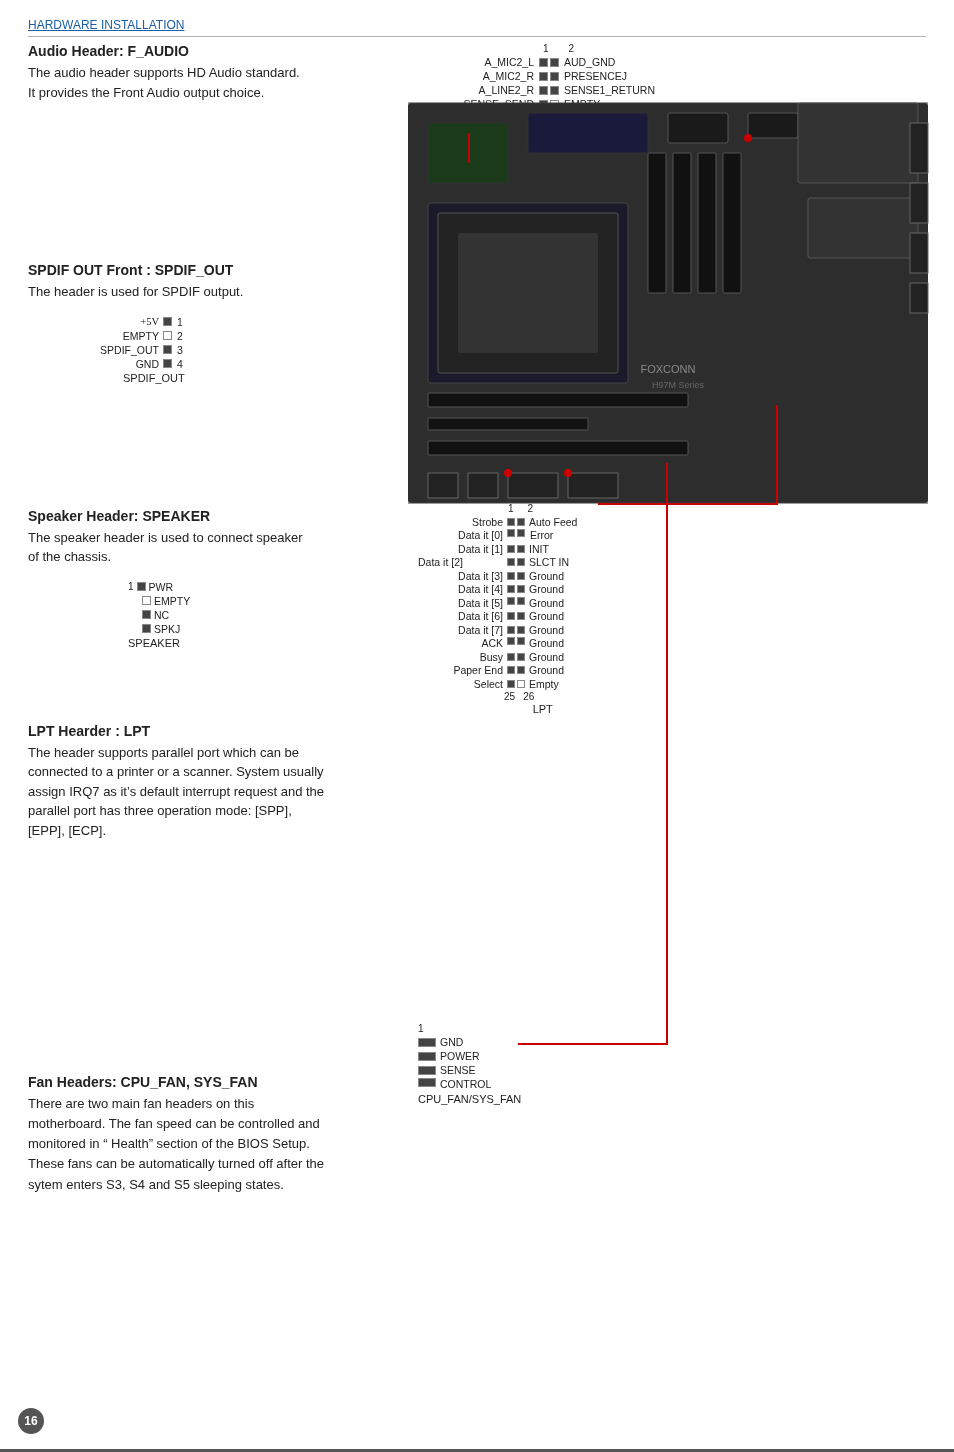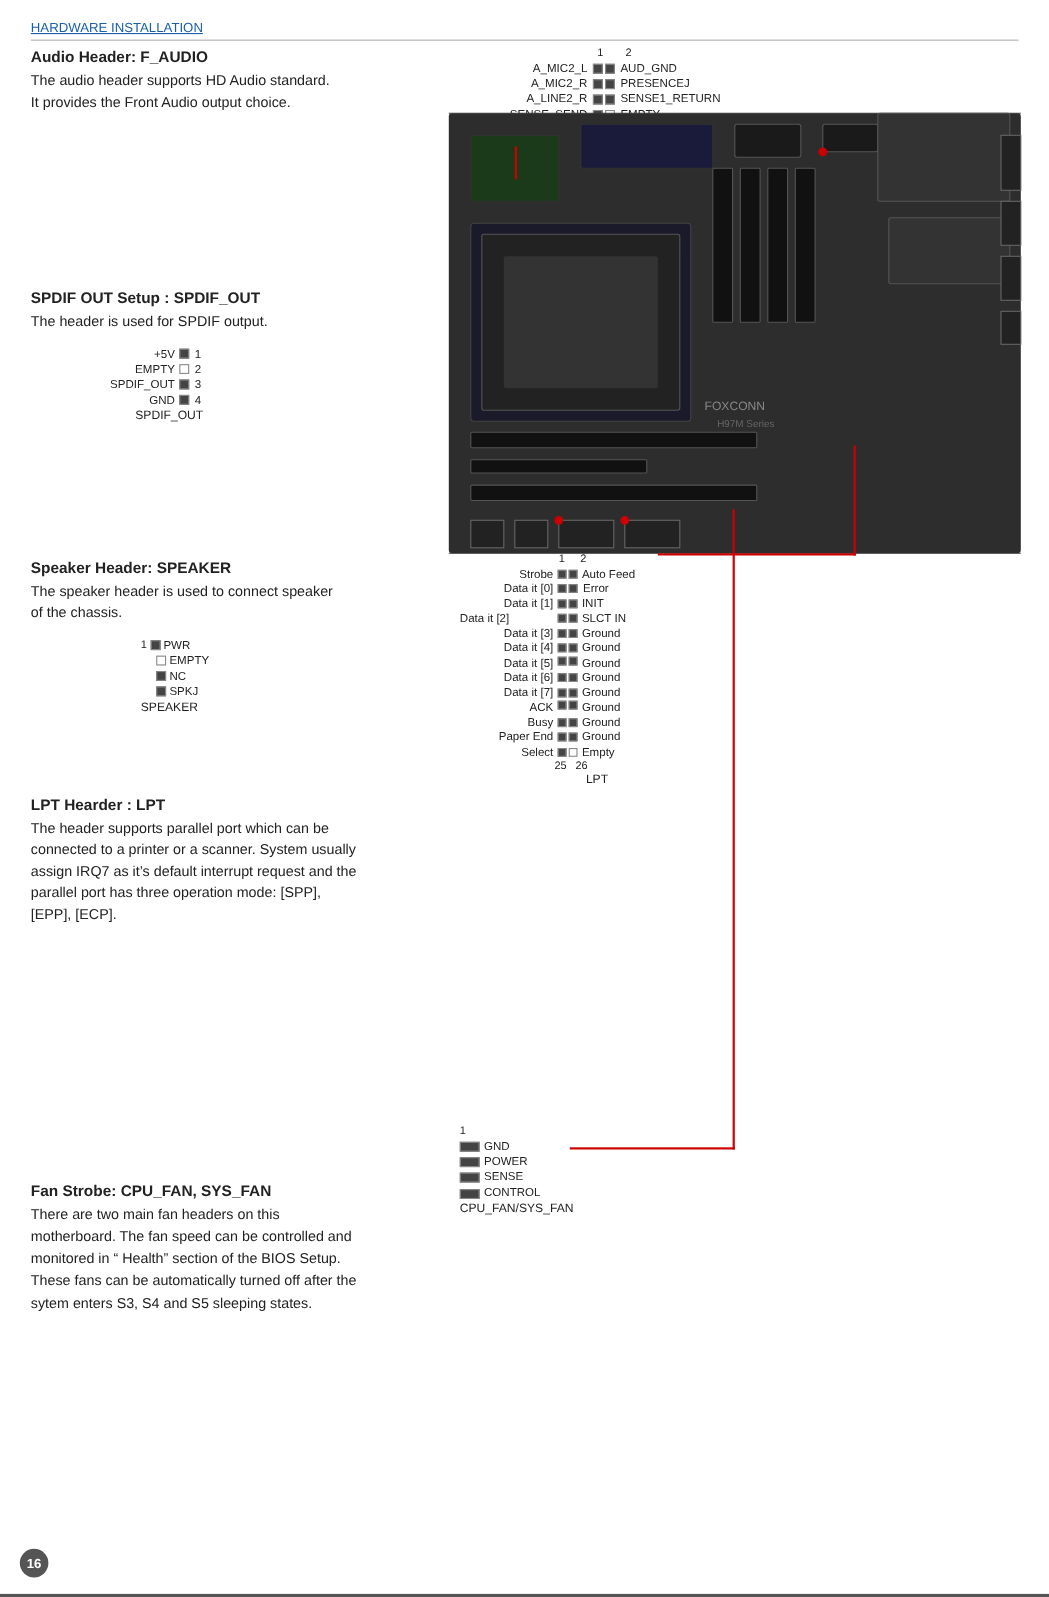--- a/index.html
+++ b/index.html
@@ -74,28 +74,28 @@
 
       <div style="margin-bottom:20px;">
         <div class="section-title">Audio Header: F_AUDIO</div>
         <div class="section-desc">The audio header supports HD Audio standard.</div>
         <div class="section-desc">It provides the Front Audio output choice.</div>
       </div>
 
       <div style="height: 140px;"></div>
 
       <div style="margin-bottom:14px;">
-        <div class="section-title">SPDIF OUT Setup : SPDIF_OUT</div>
+        <div class="section-title">SPDIF OUT Front : SPDIF_OUT</div>
         <div class="section-desc">The header is used for SPDIF output.</div>
 
         <div style="margin-top:14px; margin-left:60px;">
 
           <div style="font-size:10.5px;">
             <div style="display:flex; align-items:center; margin:2px 0;">
-              <span style="text-align:right; width:75px; padding-right:4px;">+5V</span>
+              <span style="text-align:right; width:75px; padding-right:4px;font-family:Liberation Serif, serif;">+5V</span>
               <span style="display:inline-block; width:9px; height:9px; background:#444; border:1px solid #888; margin-right:1px;"></span>
               <span style="padding-left:4px;">1</span>
             </div>
             <div style="display:flex; align-items:center; margin:2px 0;">
               <span style="text-align:right; width:75px; padding-right:4px;">EMPTY</span>
               <span style="display:inline-block; width:9px; height:9px; background:#fff; border:1px solid #888; margin-right:1px;"></span>
               <span style="padding-left:4px;">2</span>
             </div>
             <div style="display:flex; align-items:center; margin:2px 0;">
               <span style="text-align:right; width:75px; padding-right:4px;">SPDIF_OUT</span>
@@ -146,21 +146,21 @@
       <div style="height: 60px;"></div>
 
       <div style="margin-bottom:14px;">
         <div class="section-title">LPT Hearder : LPT</div>
         <div class="section-desc" style="max-width:300px;">The header supports parallel port which can be connected to a printer or a scanner. System usually assign IRQ7 as it’s default interrupt request and the parallel port has three operation mode: [SPP], [EPP], [ECP].</div>
       </div>
 
       <div style="height: 220px;"></div>
 
       <div style="margin-bottom:14px;">
-        <div class="section-title">Fan Strobe: CPU_FAN, SYS_FAN</div>
+        <div class="section-title">Fan Headers: CPU_FAN, SYS_FAN</div>
         <div class="section-desc" style="max-width:300px; line-height:1.55;">There are two main fan headers on this motherboard. The fan speed can be controlled and monitored in “ Health” section of the BIOS Setup. These fans can be automatically turned off after the sytem enters S3, S4 and S5 sleeping states.</div>
       </div>
 
     </div>
 
     <div class="right-col" style="position:relative;">
 
       <div style="position:absolute; top:0; left:80px;">
         <div style="font-size:10px; display:flex; gap:20px; margin-bottom:2px; margin-left:95px;">
           <span>1</span>
@@ -267,21 +267,21 @@
           <span>1</span>
           <span>2</span>
         </div>
         <div style="font-size:10.5px;">
           <div style="display:flex; align-items:center; margin:1.5px 0;">
             <span style="text-align:right; width:88px; padding-right:3px;">Strobe</span>
             <span style="display:inline-block; width:8px; height:8px; background:#444; border:1px solid #888; margin:0 1px;"></span>
             <span style="display:inline-block; width:8px; height:8px; background:#444; border:1px solid #888; margin:0 1px;"></span>
             <span style="padding-left:3px;">Auto Feed</span>
           </div>
-          <div style="display:flex; align-items:center; margin:1.5px 0;">
+          <div style="display:flex; align-items:flex-start; margin:1.5px 0;">
             <span style="text-align:right; width:88px; padding-right:3px;">Data it [0]</span>
             <span style="display:inline-block; width:8px; height:8px; background:#444; border:1px solid #888; margin:0 1px;"></span>
             <span style="display:inline-block; width:8px; height:8px; background:#444; border:1px solid #888; margin:0 1px;"></span>
             <span style="padding-left:4px;">Error</span>
           </div>
           <div style="display:flex; align-items:center; margin:1.5px 0;">
             <span style="text-align:right; width:88px; padding-right:3px;">Data it [1]</span>
             <span style="display:inline-block; width:8px; height:8px; background:#444; border:1px solid #888; margin:0 1px;"></span>
             <span style="display:inline-block; width:8px; height:8px; background:#444; border:1px solid #888; margin:0 1px;"></span>
             <span style="padding-left:3px;">INIT</span>
@@ -365,21 +365,21 @@
             <span>GND</span>
           </div>
           <div style="display:flex; align-items:center; margin:2px 0;">
             <span style="display:inline-block; width:18px; height:9px; background:#444; border:1px solid #888; margin-right:4px;"></span>
             <span>POWER</span>
           </div>
           <div style="display:flex; align-items:center; margin:2px 0;">
             <span style="display:inline-block; width:18px; height:9px; background:#444; border:1px solid #888; margin-right:4px;"></span>
             <span>SENSE</span>
           </div>
-          <div style="display:flex; align-items:flex-end; margin:2px 0;">
+          <div style="display:flex; align-items:flex-start; margin:2px 0;">
             <span style="display:inline-block; width:18px; height:9px; background:#444; border:1px solid #888; margin-right:4px;"></span>
             <span>CONTROL</span>
           </div>
         </div>
         <div style="font-size:11px; margin-top:3px;">CPU_FAN/SYS_FAN</div>
       </div>
 
       <div style="position:absolute; top:1000px; left:150px; width:150px; height:2px; background:#cc0000;"></div>
       <div style="position:absolute; top:420px; left:298px; width:2px; height:582px; background:#cc0000;"></div>
 

